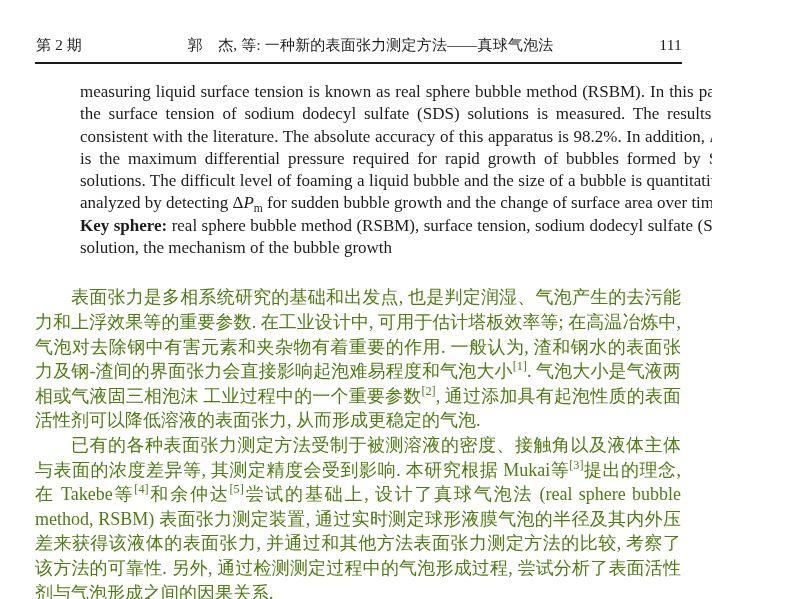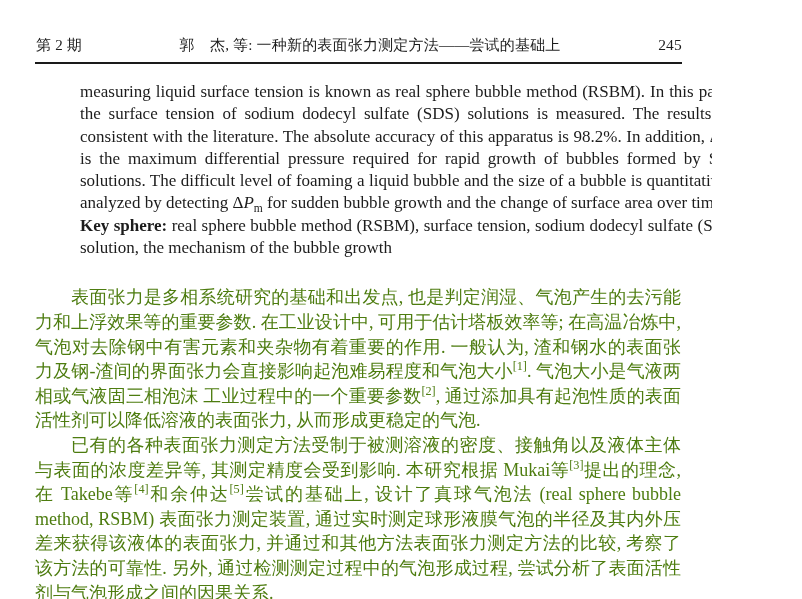--- a/index.html
+++ b/index.html
@@ -66,22 +66,22 @@
     text-indent: 2em;
   }
 </style>
 </head>
 <body>
 
 <div class="page">
 
   <div class="running-head">
     <span class="issue">第 2 期</span>
-    <span class="article-title">郭　杰, 等: 一种新的表面张力测定方法——尝试的基础上</span>
-    <span class="page-no">245</span>
+    <span class="article-title">郭　杰, 等: 一种新的表面张力测定方法——真球气泡法</span>
+    <span class="page-no">111</span>
   </div>
 
   <hr class="head-rule">
 
   <div class="abstract-block">
     <p>measuring liquid surface tension is known as real sphere bubble method (RSBM). In this paper, the surface tension of sodium dodecyl sulfate (SDS) solutions is measured. The results are consistent with the literature. The absolute accuracy of this apparatus is 98.2%. In addition, Δ<i>P</i><sub>m</sub> is the maximum differential pressure required for rapid growth of bubbles formed by SDS solutions. The difficult level of foaming a liquid bubble and the size of a bubble is quantitatively analyzed by detecting Δ<i>P</i><sub>m</sub> for sudden bubble growth and the change of surface area over time.</p>
     <p><span class="kw-label">Key sphere:</span><span> real sphere bubble method (RSBM), surface tension, sodium dodecyl sulfate (SDS) solution, the mechanism of the bubble growth</span></p>
   </div>
 
   <div class="cn-body">

